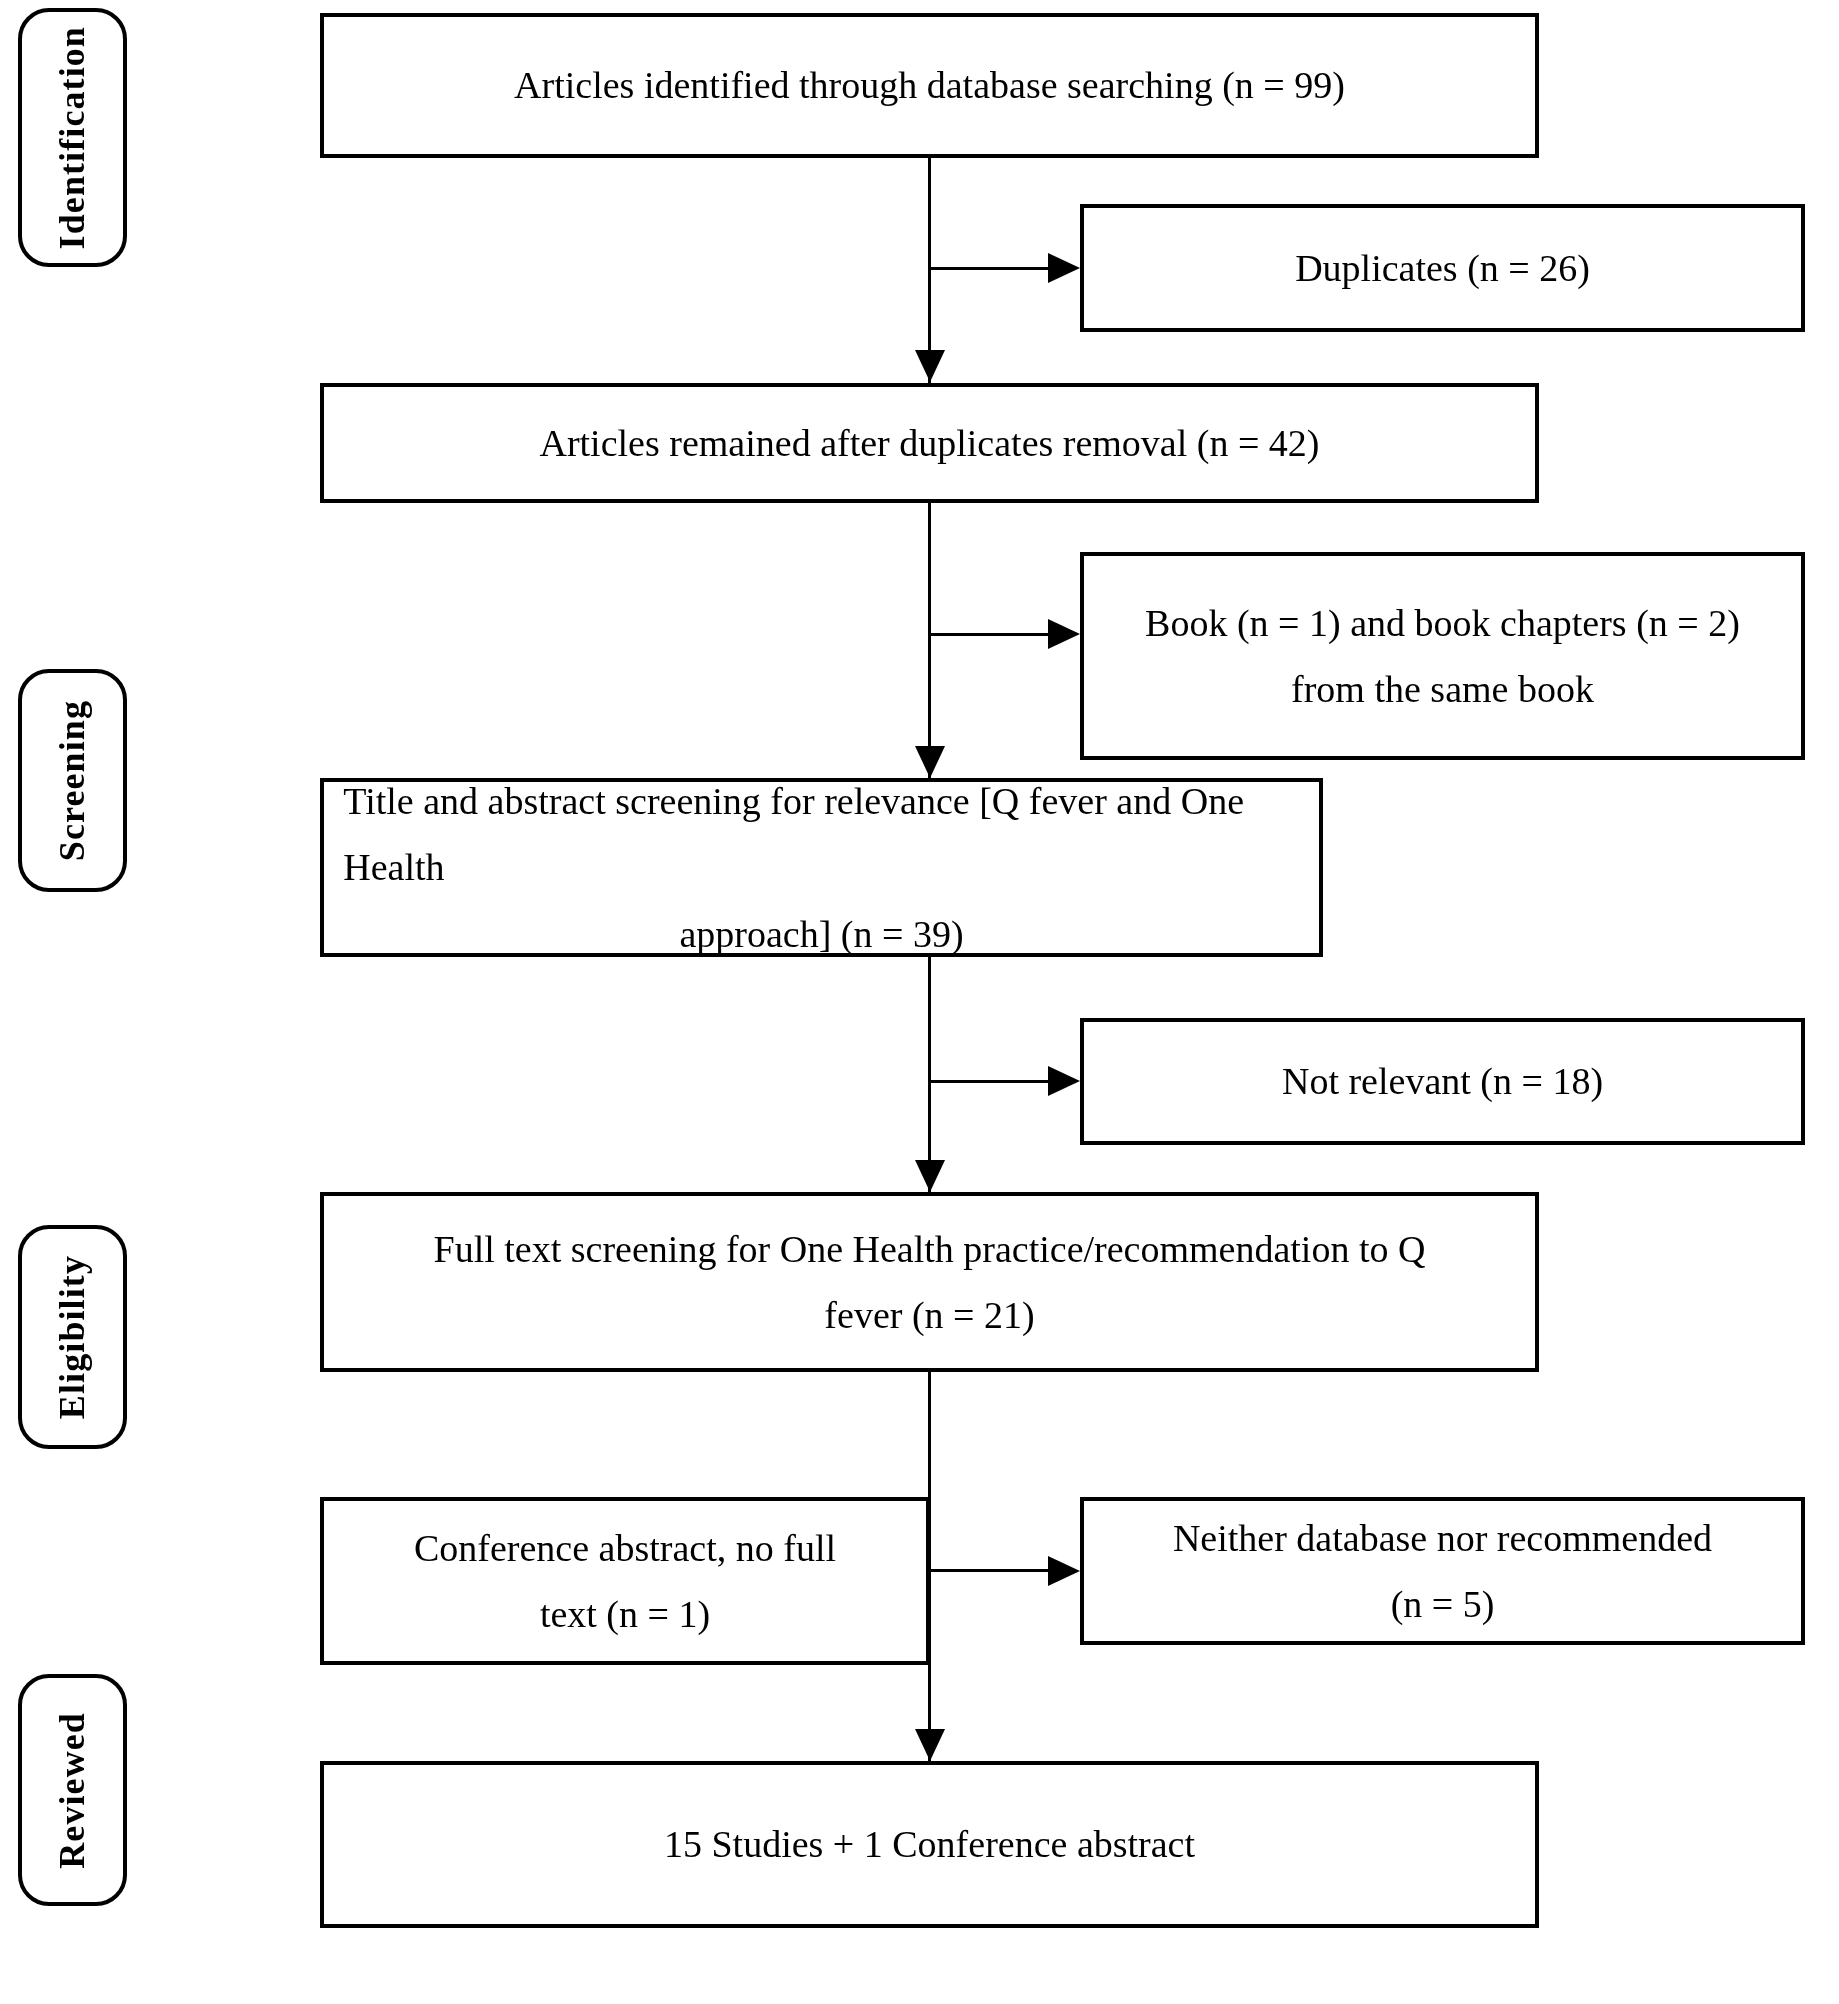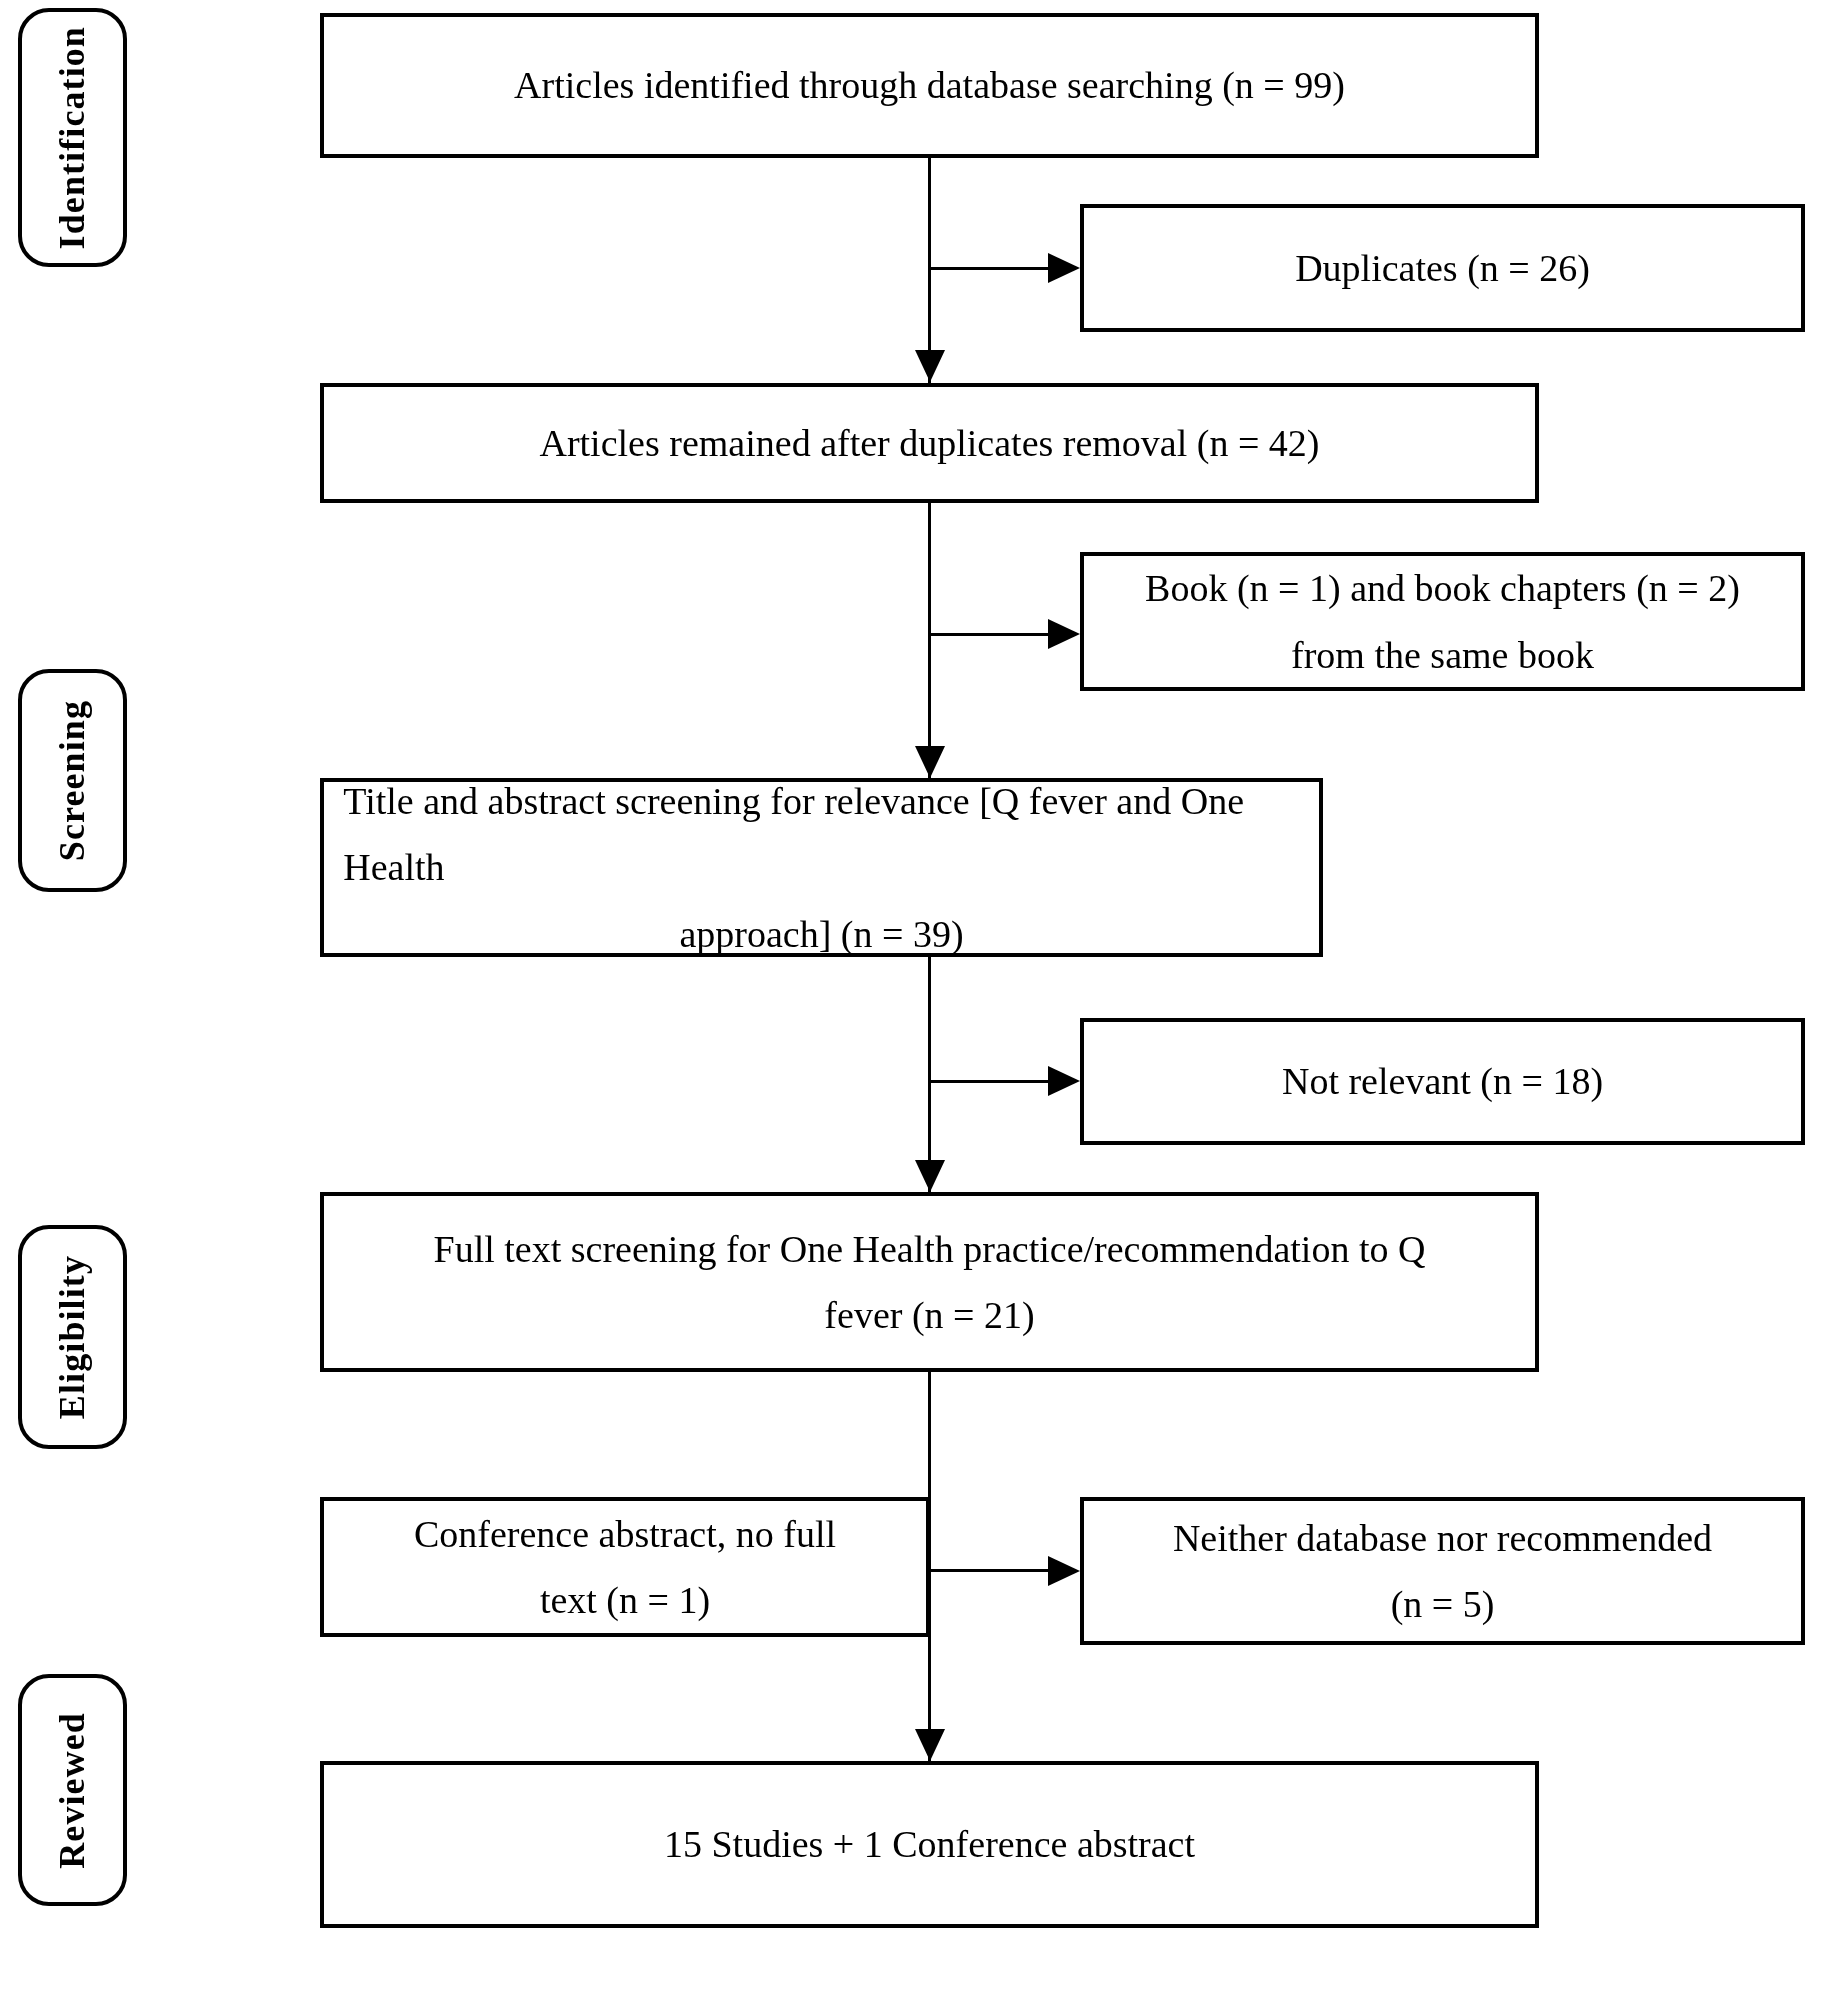--- a/index.html
+++ b/index.html
@@ -121,33 +121,33 @@
   </div>
 
   <div class="node" style="left:320px;top:1761px;width:1219px;height:167px">
     <span class="nline">15 Studies + 1 Conference abstract</span>
   </div>
 
   <div class="node" style="left:1080px;top:204px;width:725px;height:128px">
     <span class="nline">Duplicates (n = 26)</span>
   </div>
 
-  <div class="node" style="left:1080px;top:552px;width:725px;height:139px">
+  <div class="node" style="left:1080px;top:552px;width:725px;height:208px">
     <span class="nline">Book (n = 1) and book chapters (n = 2)</span>
     <span class="nline">from the same book</span>
   </div>
 
   <div class="node" style="left:1080px;top:1018px;width:725px;height:127px">
     <span class="nline">Not relevant (n = 18)</span>
   </div>
 
   <div class="node" style="left:1080px;top:1497px;width:725px;height:148px">
     <span class="nline">Neither database nor recommended</span>
     <span class="nline">(n = 5)</span>
   </div>
 
-  <div class="node" style="left:320px;top:1497px;width:610px;height:140px">
+  <div class="node" style="left:320px;top:1497px;width:610px;height:168px">
     <span class="nline">Conference abstract, no full</span>
     <span class="nline">text (n = 1)</span>
   </div>
 
 </div>
 
 
 </body></html>

